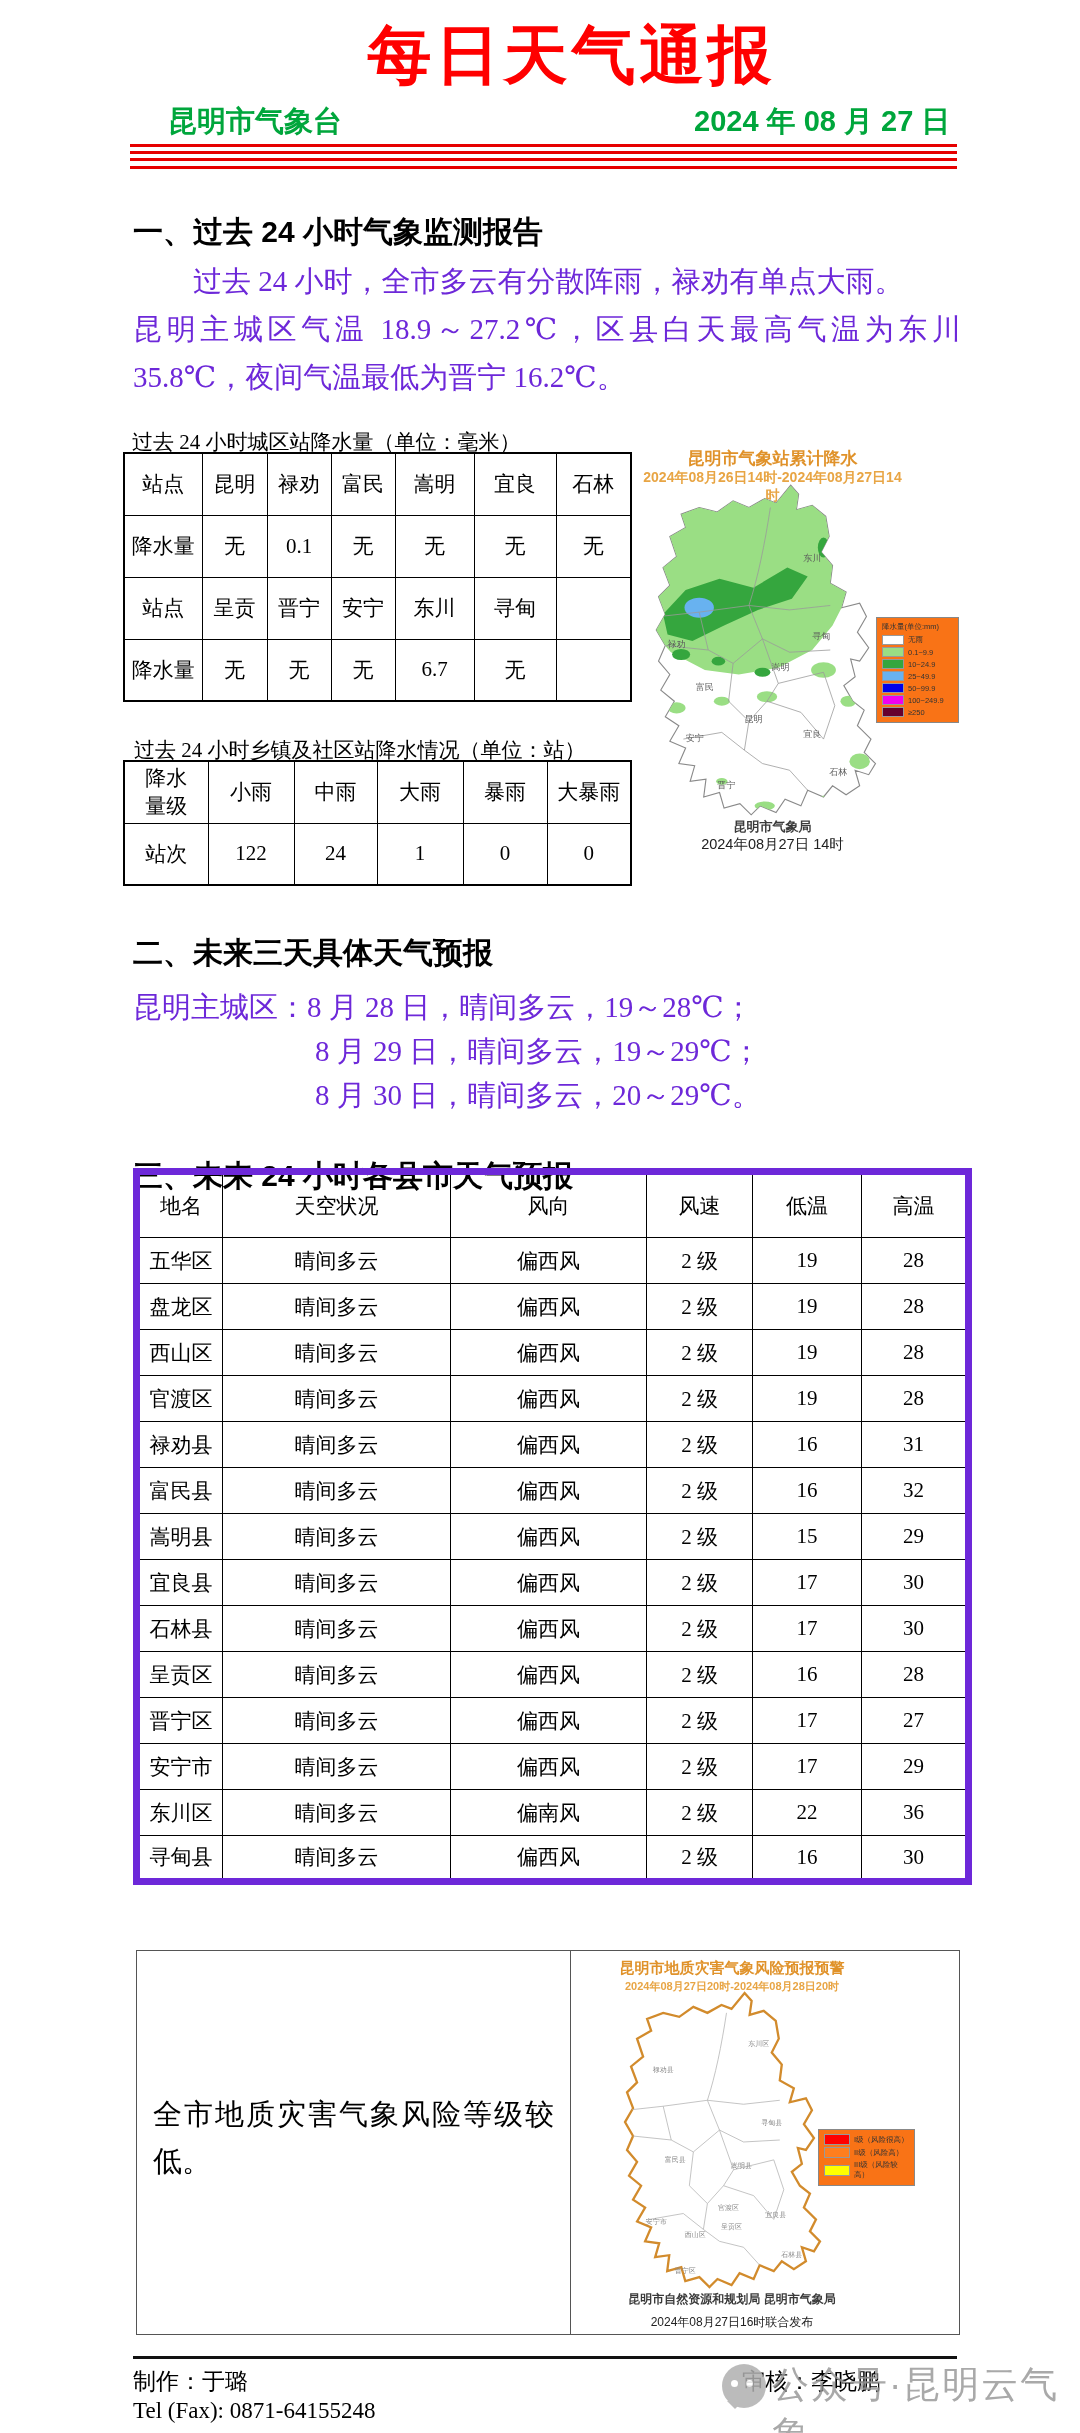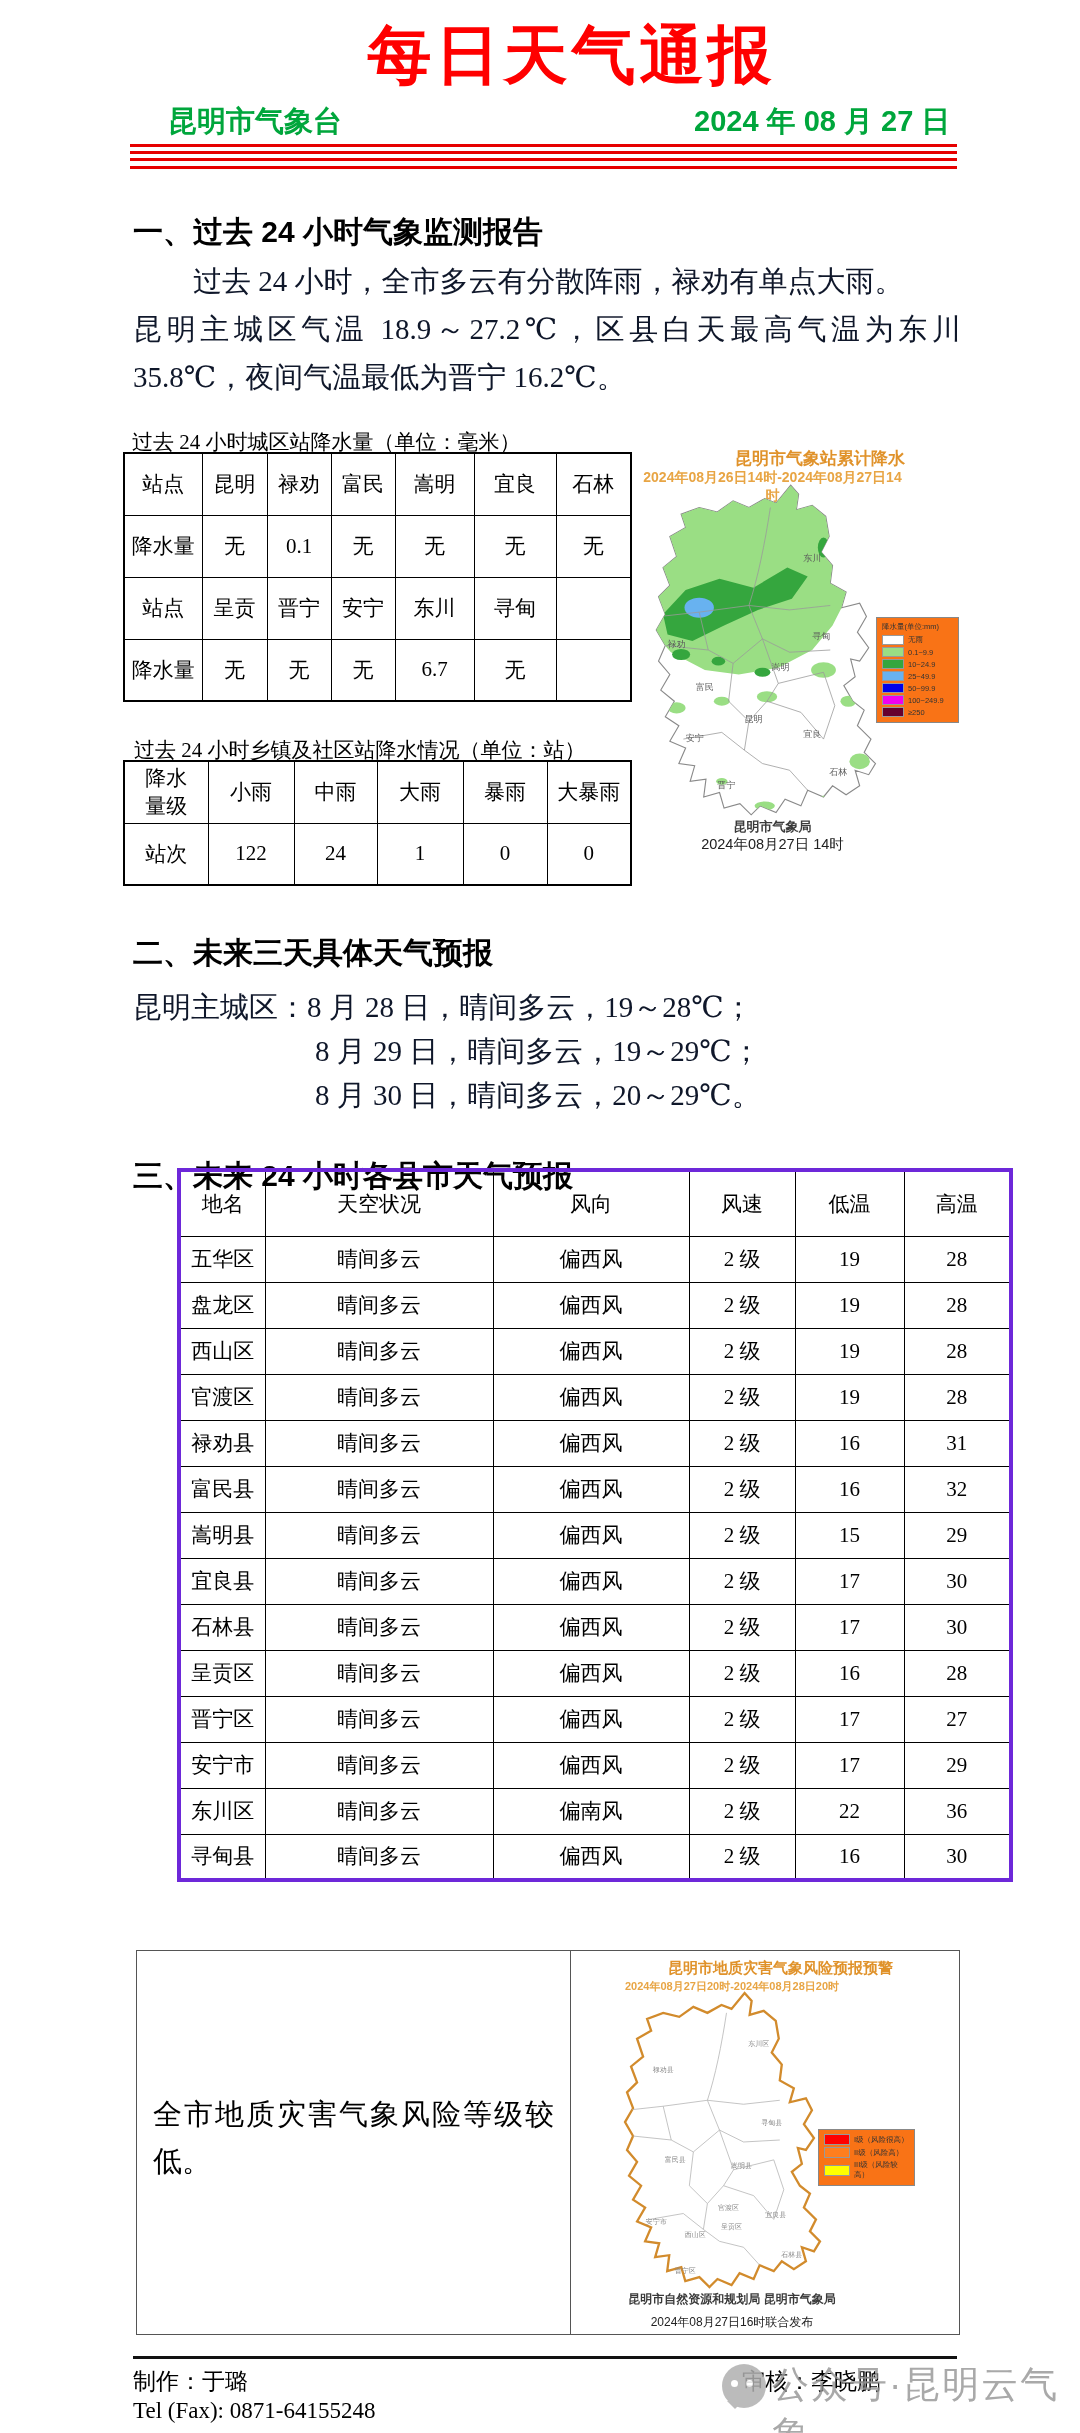--- a/index.html
+++ b/index.html
@@ -9,35 +9,35 @@
   .title{top:12px;left:0;width:1047px;text-align:center;font-family:"Liberation Sans","DejaVu Sans",sans-serif;
          font-weight:bold;font-size:64px;letter-spacing:4px;color:#ff0000;padding-left:48px;}
   .agency{left:168px;top:102px;font-family:"Liberation Sans","DejaVu Sans",sans-serif;
           font-weight:bold;font-size:29px;color:#00a63c;}
   .rdate{left:694px;top:102px;font-family:"Liberation Sans","DejaVu Sans",sans-serif;
          font-weight:bold;font-size:29px;color:#00a63c;}
   .redband{left:130px;width:827px;border-top:3px solid #e60000;border-bottom:3px solid #e60000;}
   .rb1{top:144px;height:4px;}
   .rb2{top:158px;height:5px;}
   .h-sec{font-family:"Liberation Sans","DejaVu Sans",sans-serif;font-weight:bold;font-size:30px;color:#000;}
-  .body-t{font-size:29px;color:#0f172a;}
+  .body-t{font-size:29px;color:#6d28d9;}
   .just{text-align:justify;text-align-last:justify;}
   .cap{font-size:21px;color:#000;}
   table.tbl{border-collapse:collapse;table-layout:fixed;}
   .tbl td,.tbl th{border:1px solid #000;text-align:center;vertical-align:middle;
         font-family:"Liberation Serif","DejaVu Serif",serif;font-size:21px;font-weight:normal;
         white-space:pre-line;padding:0;}
   table.t1,table.t2{border:2px solid #000;}
-  table.t3{border:4px solid #6d28d9;margin-left:44px;}
+  table.t3{border:7px solid #6d28d9;}
   .t1 tr{height:62px;}
   .t2 tr{height:62px;}
   .t3 thead tr{height:66px;}
   .t3 tbody tr{height:46px;}
   .mapbox{overflow:visible;}
-  .map-title{position:absolute;text-align:right;font-family:"Liberation Sans","DejaVu Sans",sans-serif;
+  .map-title{position:absolute;text-align:center;font-family:"Liberation Sans","DejaVu Sans",sans-serif;
              font-weight:bold;color:#e0922a;}
   .map-sub{position:absolute;text-align:center;font-family:"Liberation Sans","DejaVu Sans",sans-serif;
            font-weight:bold;color:#e8a544;}
   .map-cap1{position:absolute;text-align:center;font-family:"Liberation Sans","DejaVu Sans",sans-serif;
             font-weight:bold;color:#3a3a3a;}
   .map-cap2{position:absolute;text-align:center;font-family:"Liberation Sans","DejaVu Sans",sans-serif;color:#222;}
   .legend{position:absolute;background:#f97316;border:1px solid #888;padding:4px 4px 3px 5px;
           font-family:"Liberation Sans","DejaVu Sans",sans-serif;color:#333;}
   .legend .lg-title{margin-bottom:3px;}
   .legend .lg-row{display:flex;align-items:center;margin-bottom:2px;}

